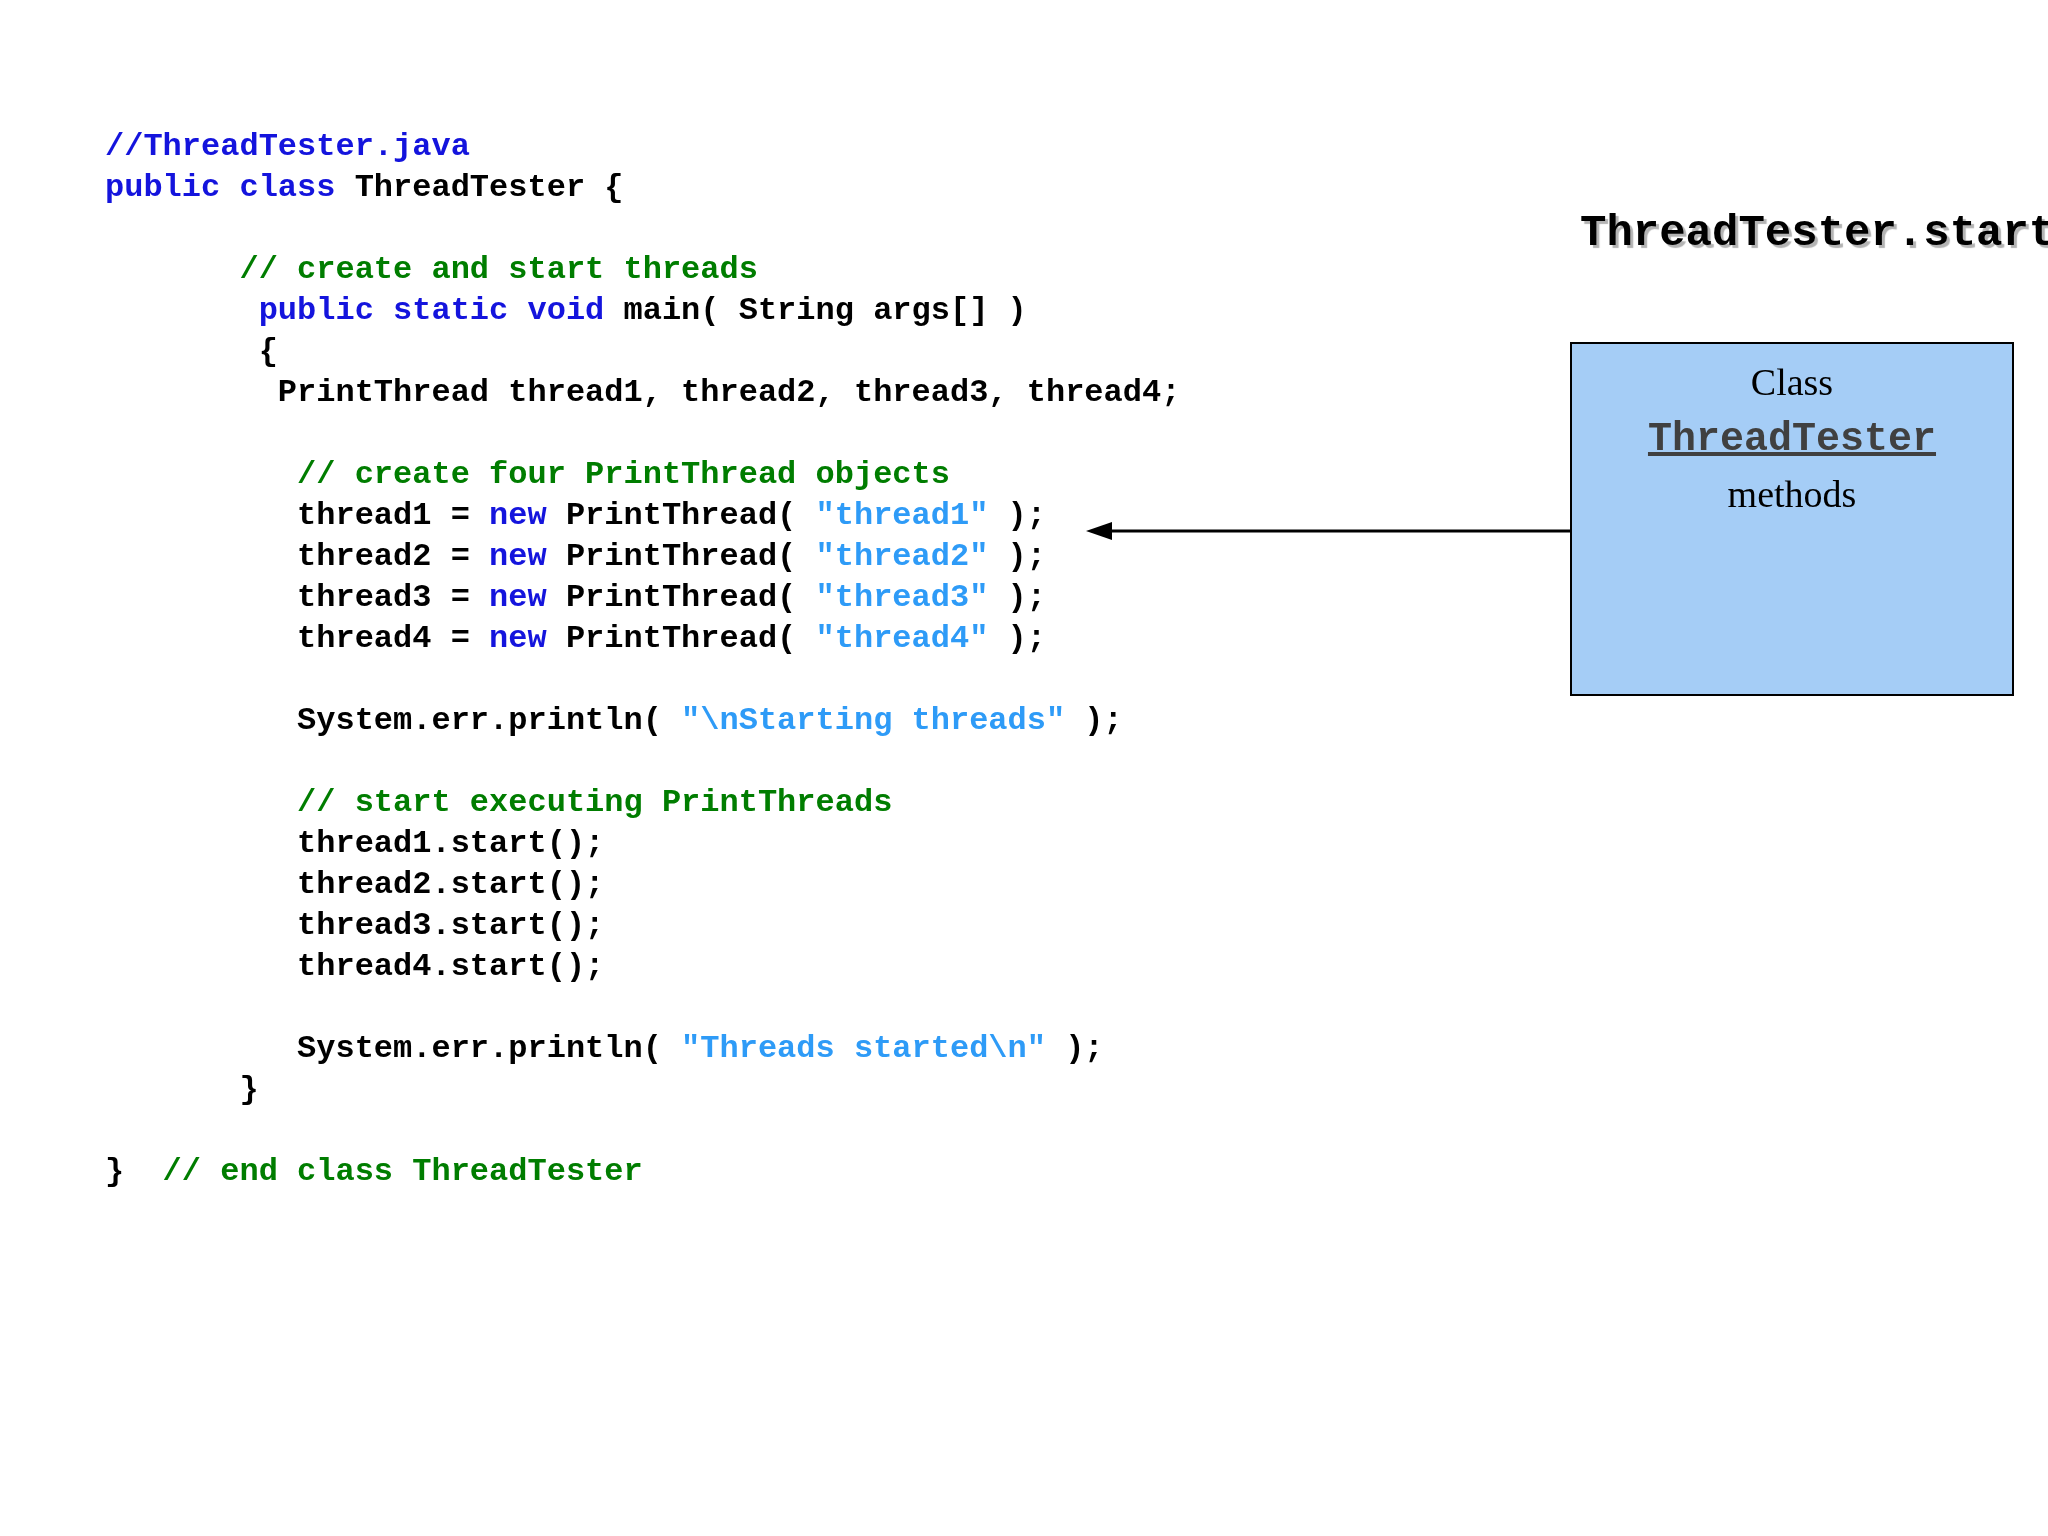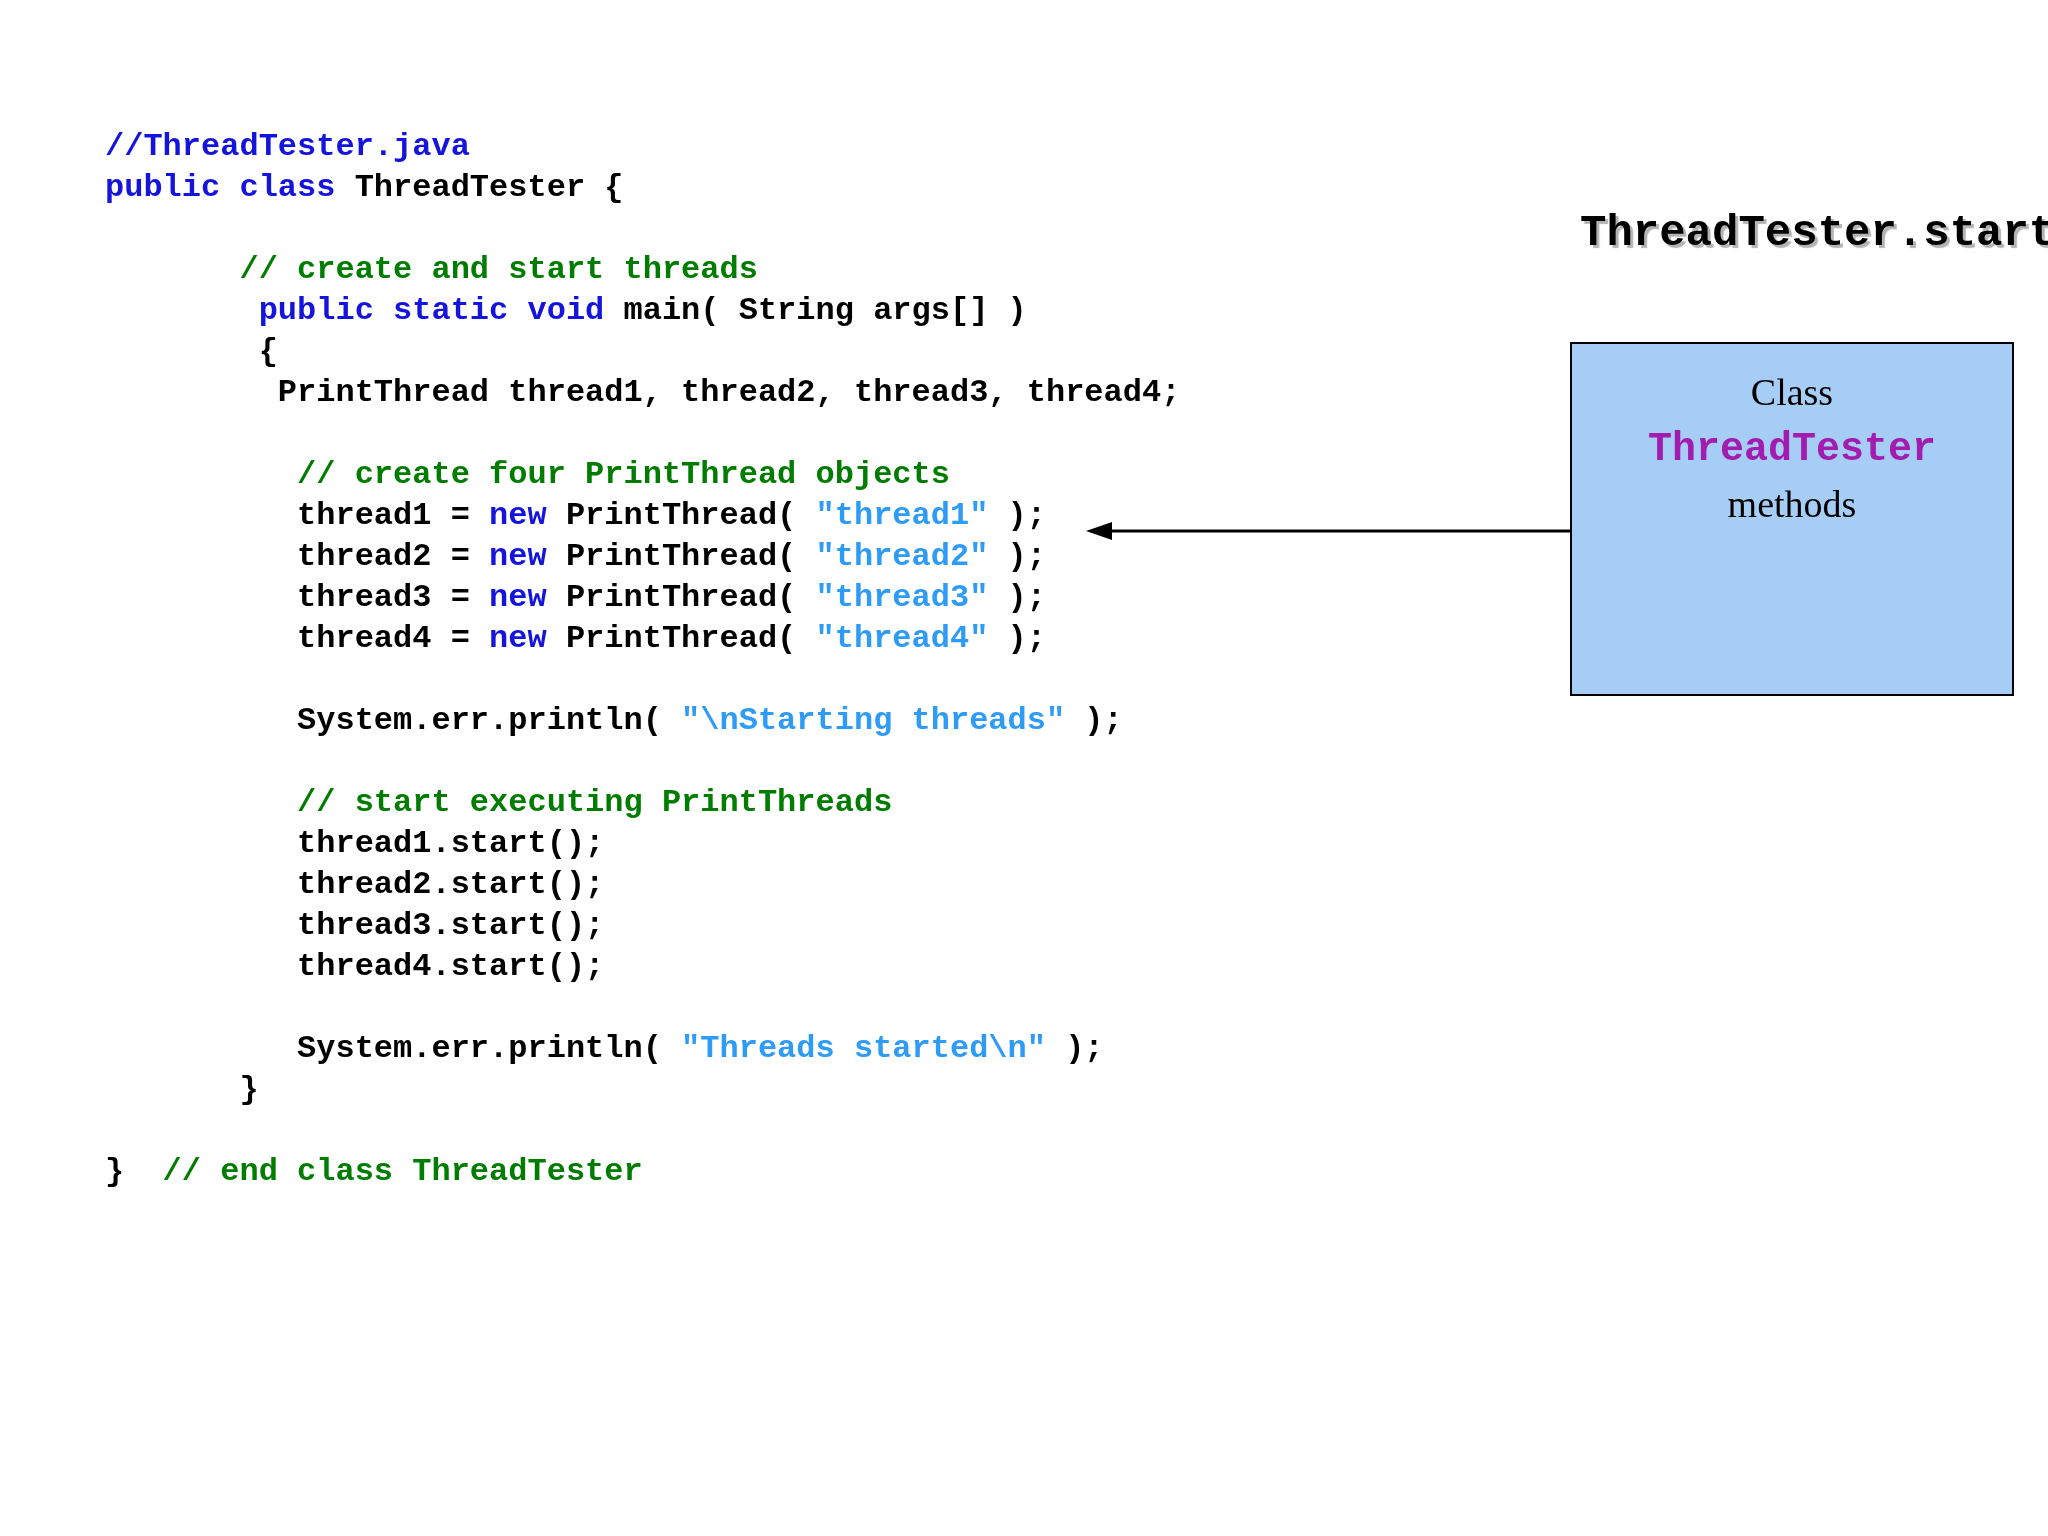--- a/index.html
+++ b/index.html
@@ -45,25 +45,25 @@
   .tk-string{color:var(--color-string);}
   .tk-plain{color:var(--color-plain);margin-top:24px;}
 
   
   .callout{
     position:absolute;left:1570px;top:342px;width:444px;height:354px;
     box-sizing:border-box;
     background:var(--color-callout_fill);
     border:2px solid var(--color-callout_border);
     text-align:center;
-    padding-top:26px;
+    padding-top:16px;
   }
   .callout-line{line-height:54px;white-space:pre;}
   .ct-serif{font:38px "Liberation Serif",serif;color:#000;}
-  .ct-mono{font:bold 40px "Liberation Mono",monospace;color:#a21caf;}
+  .ct-mono{font:bold 40px "Liberation Mono",monospace;color:#404040;text-decoration:underline;}
 
   
   .arrow{position:absolute;left:1086px;top:514px;}
 </style>
 </head>
 <body>
 
 <div class="slide">
 
   <div class="slide-title">ThreadTester.start</div>

